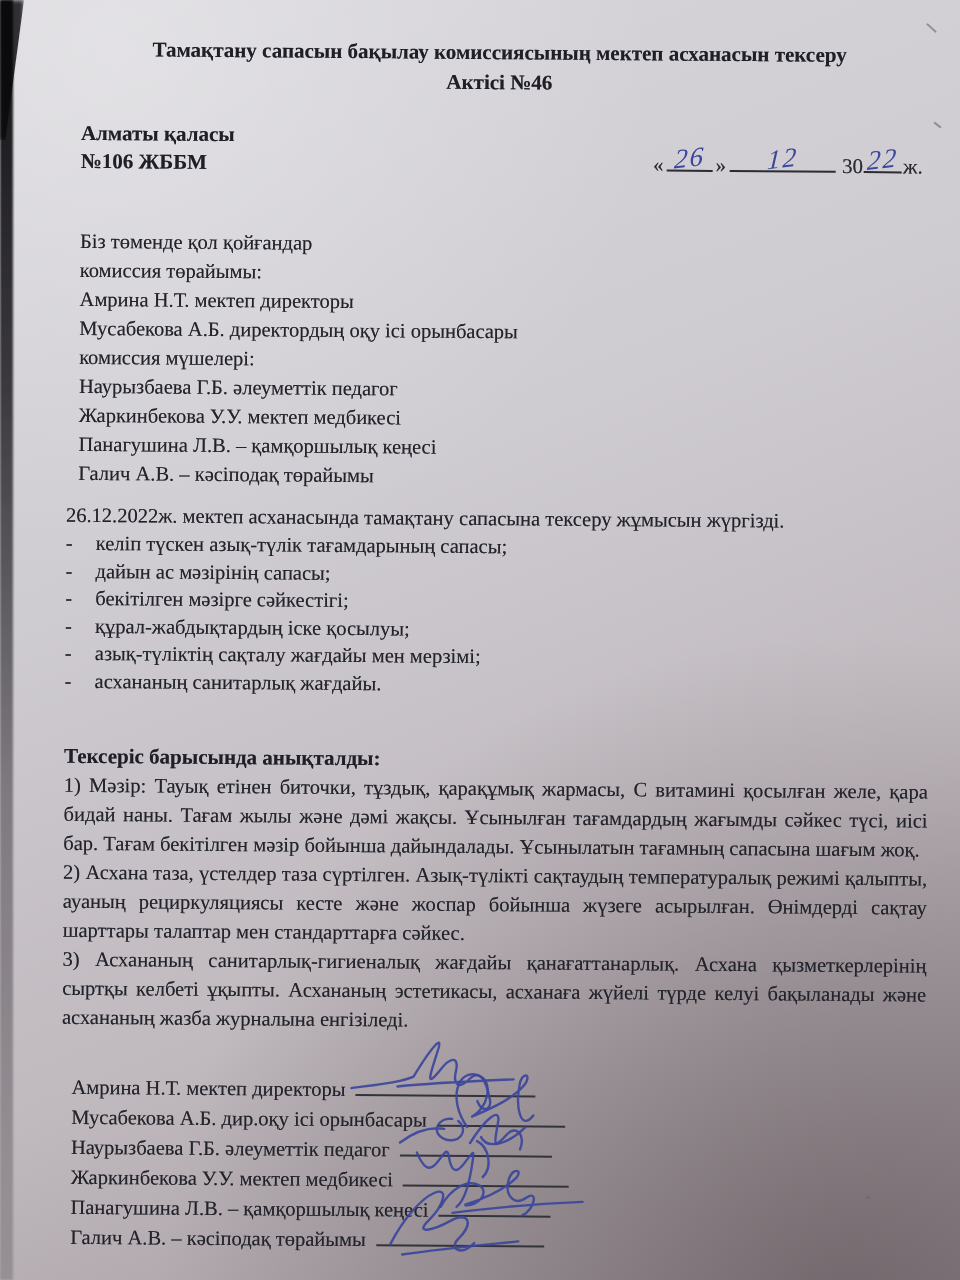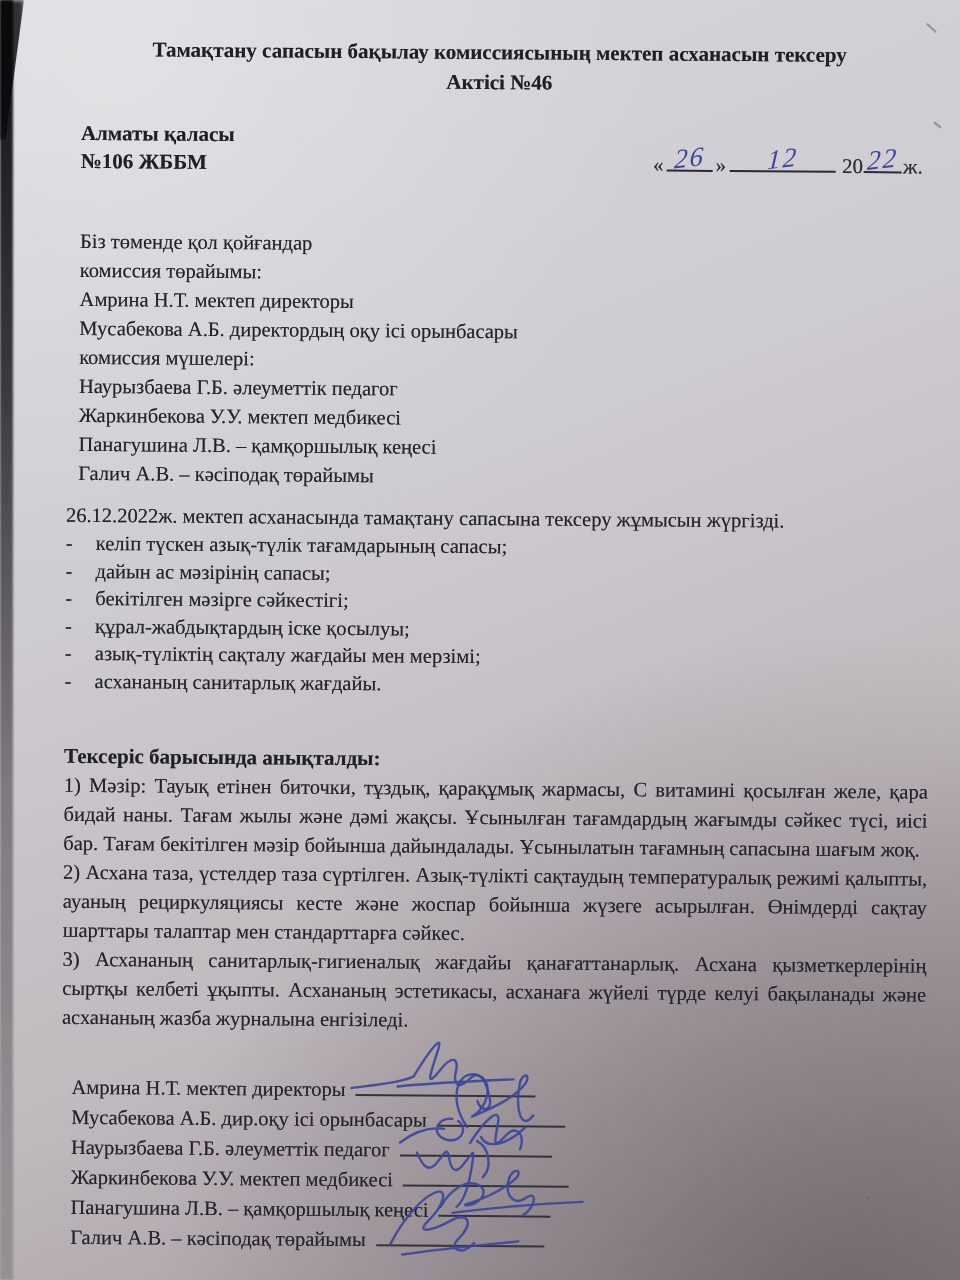--- a/index.html
+++ b/index.html
@@ -178,21 +178,21 @@
     <div>Тамақтану сапасын бақылау комиссиясының мектеп асханасын тексеру</div>
     <div>Актісі №46</div>
   </div>
 
   <div class="header-row">
     <div>
       <div class="org-line">Алматы қаласы</div>
       <div class="org-line">№106 ЖББМ</div>
     </div>
     <div class="date-line">
-      <span>«</span><span class="blank blank-day"><span class="hand">26</span></span><span>»</span><span class="blank blank-month"><span class="hand">12</span></span><span>20</span><span class="blank blank-year"><span class="hand">22</span></span><span>ж.</span>
+      <span>«</span><span class="blank blank-day"><span class="hand">26</span></span><span>»</span><span class="blank blank-month"><span class="hand">12</span></span><span>30</span><span class="blank blank-year"><span class="hand">22</span></span><span>ж.</span>
     </div>
   </div>
 
   <div class="intro">
     <div>Біз төменде қол қойғандар</div>
     <div>комиссия төрайымы:</div>
     <div>Амрина Н.Т. мектеп директоры</div>
     <div>Мусабекова А.Б. директордың оқу ісі орынбасары</div>
     <div>комиссия мүшелері:</div>
     <div>Наурызбаева Г.Б. әлеуметтік педагог</div>

